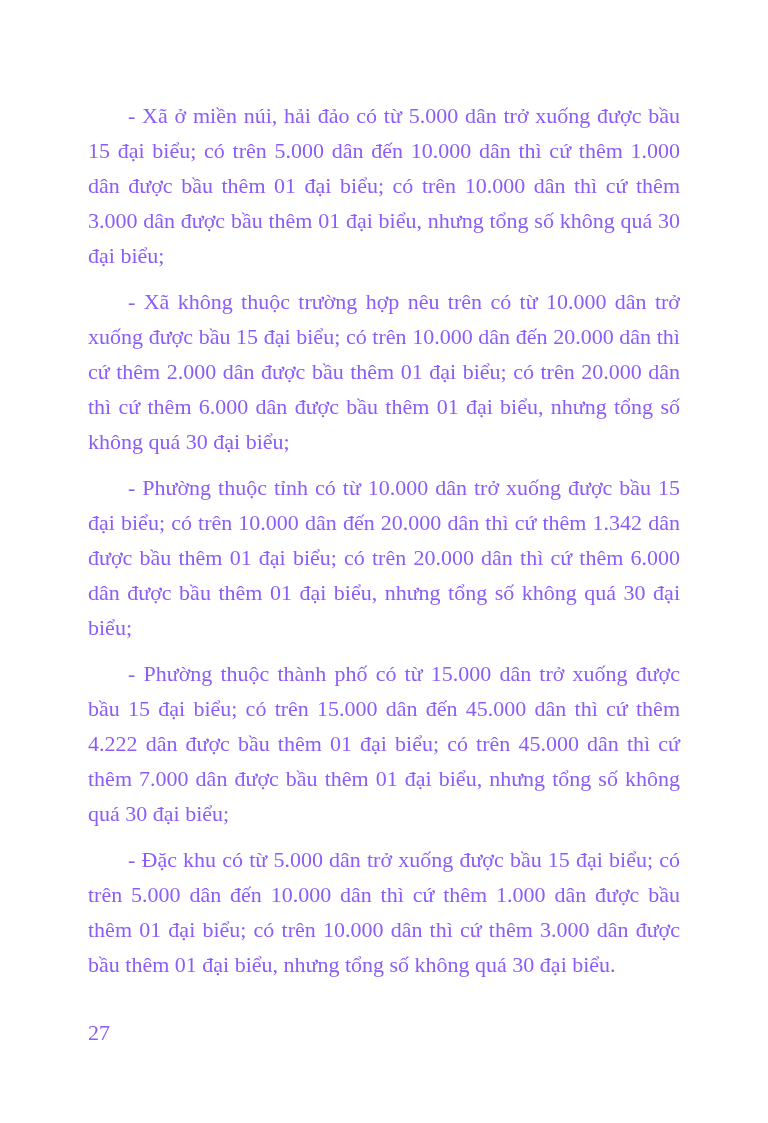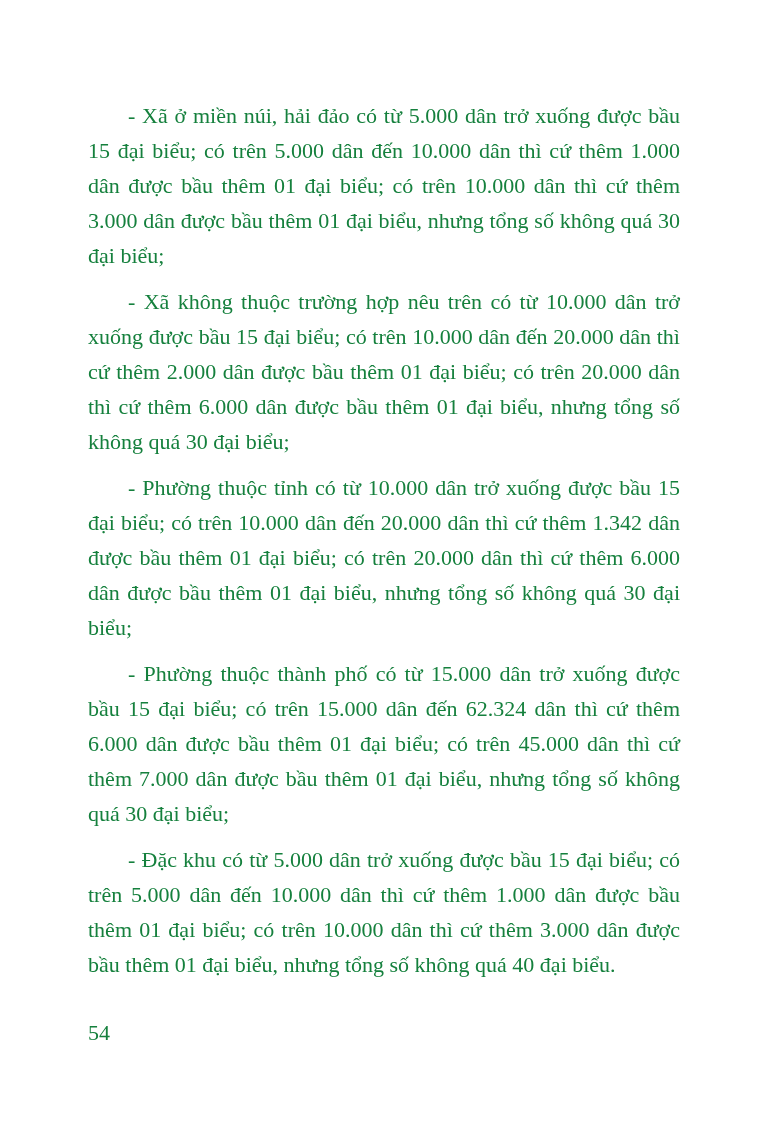--- a/index.html
+++ b/index.html
@@ -7,21 +7,21 @@
     padding: 0;
     background: #ffffff;
   }
   .page {
     position: relative;
     width: 768px;
     height: 1123px;
     background: #ffffff;
     overflow: hidden;
     font-family: "Liberation Serif", "DejaVu Serif", serif;
-    color: #15803d;
+    color: #8b5cf6;
   }
   .content {
     position: absolute;
     top: 98px;
     left: 88px;
     width: 592px;
   }
   .content p {
     margin: 0 0 11px 0;
     font-size: 22px;
@@ -39,17 +39,17 @@
   }
 </style>
 </head>
 <body>
 
 <div class="page">
   <div class="content">
     <p>- Xã ở miền núi, hải đảo có từ 5.000 dân trở xuống được bầu 15 đại biểu; có trên 5.000 dân đến 10.000 dân thì cứ thêm 1.000 dân được bầu thêm 01 đại biểu; có trên 10.000 dân thì cứ thêm 3.000 dân được bầu thêm 01 đại biểu, nhưng tổng số không quá 30 đại biểu;</p>
     <p>- Xã không thuộc trường hợp nêu trên có từ 10.000 dân trở xuống được bầu 15 đại biểu; có trên 10.000 dân đến 20.000 dân thì cứ thêm 2.000 dân được bầu thêm 01 đại biểu; có trên 20.000 dân thì cứ thêm 6.000 dân được bầu thêm 01 đại biểu, nhưng tổng số không quá 30 đại biểu;</p>
     <p>- Phường thuộc tỉnh có từ 10.000 dân trở xuống được bầu 15 đại biểu; có trên 10.000 dân đến 20.000 dân thì cứ thêm 1.342 dân được bầu thêm 01 đại biểu; có trên 20.000 dân thì cứ thêm 6.000 dân được bầu thêm 01 đại biểu, nhưng tổng số không quá 30 đại biểu;</p>
-    <p>- Phường thuộc thành phố có từ 15.000 dân trở xuống được bầu 15 đại biểu; có trên 15.000 dân đến 62.324 dân thì cứ thêm 6.000 dân được bầu thêm 01 đại biểu; có trên 45.000 dân thì cứ thêm 7.000 dân được bầu thêm 01 đại biểu, nhưng tổng số không quá 30 đại biểu;</p>
-    <p>- Đặc khu có từ 5.000 dân trở xuống được bầu 15 đại biểu; có trên 5.000 dân đến 10.000 dân thì cứ thêm 1.000 dân được bầu thêm 01 đại biểu; có trên 10.000 dân thì cứ thêm 3.000 dân được bầu thêm 01 đại biểu, nhưng tổng số không quá 40 đại biểu.</p>
+    <p>- Phường thuộc thành phố có từ 15.000 dân trở xuống được bầu 15 đại biểu; có trên 15.000 dân đến 45.000 dân thì cứ thêm 4.222 dân được bầu thêm 01 đại biểu; có trên 45.000 dân thì cứ thêm 7.000 dân được bầu thêm 01 đại biểu, nhưng tổng số không quá 30 đại biểu;</p>
+    <p>- Đặc khu có từ 5.000 dân trở xuống được bầu 15 đại biểu; có trên 5.000 dân đến 10.000 dân thì cứ thêm 1.000 dân được bầu thêm 01 đại biểu; có trên 10.000 dân thì cứ thêm 3.000 dân được bầu thêm 01 đại biểu, nhưng tổng số không quá 30 đại biểu.</p>
   </div>
-  <div class="page-number">54</div>
+  <div class="page-number">27</div>
 </div>
 
 </body></html>

